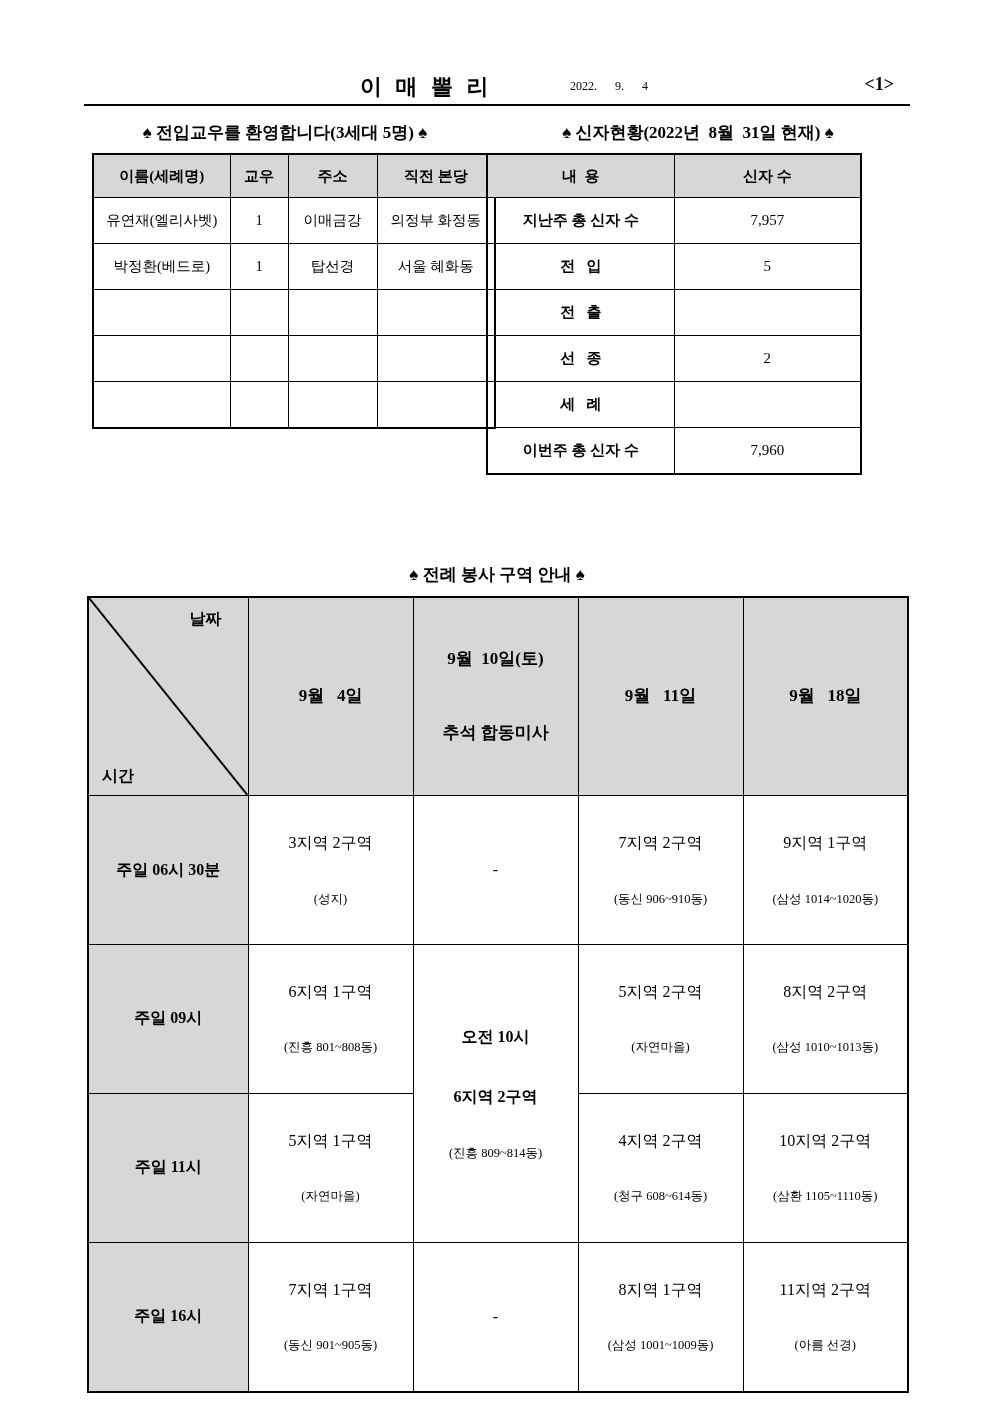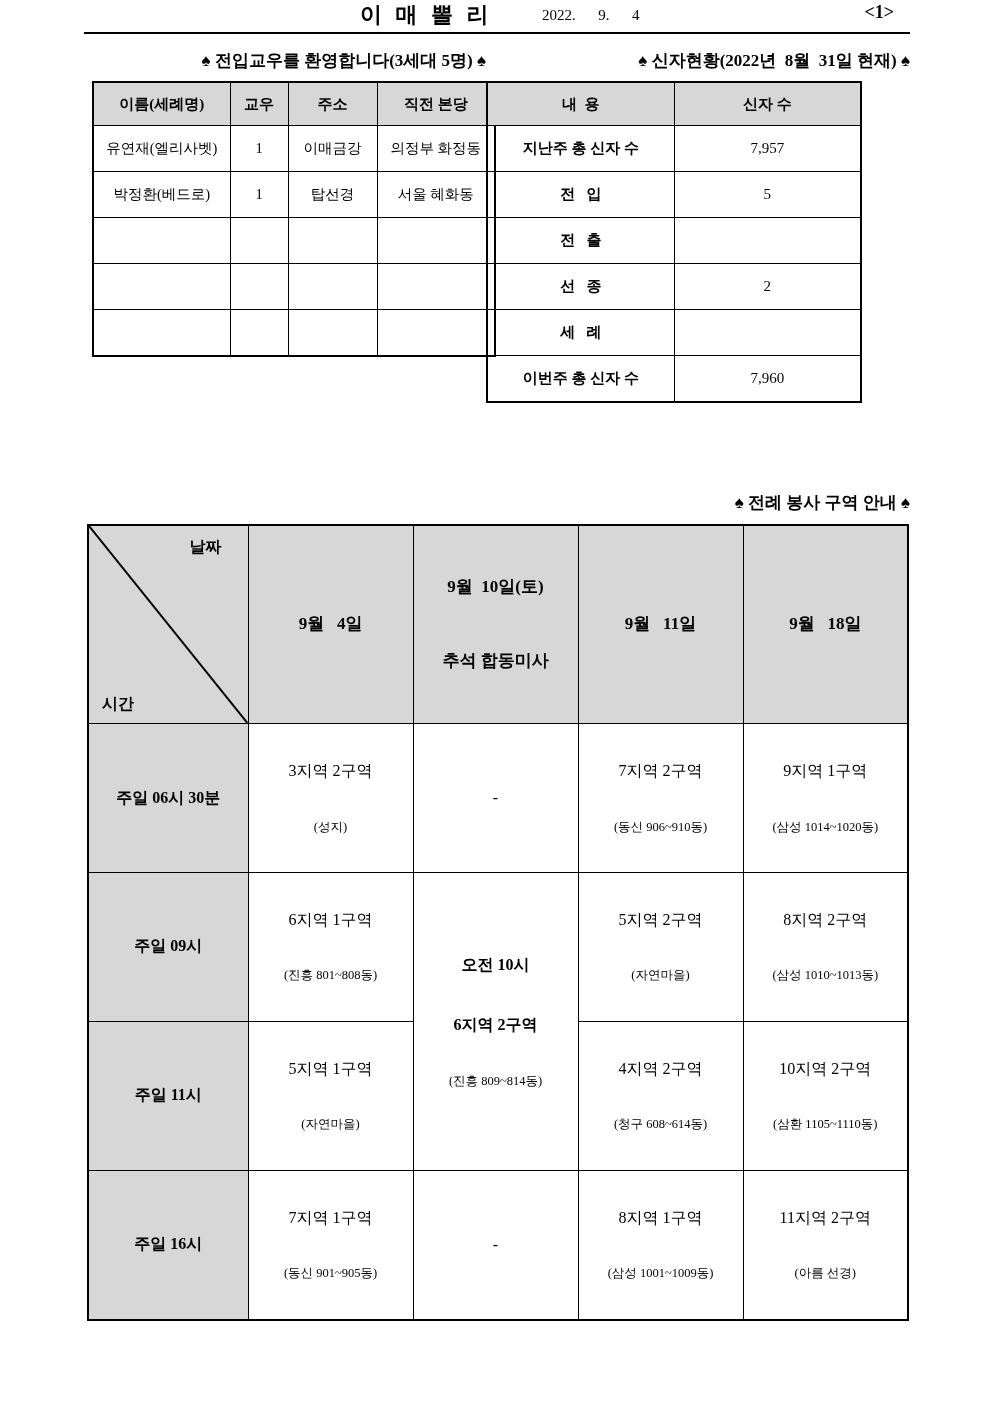--- a/index.html
+++ b/index.html
@@ -1,30 +1,30 @@
 <!DOCTYPE html>
 <html style="--hdr: #d7d7d7;"><head>
 <meta charset="utf-8">
 <style>
   html,body{margin:0;padding:0;}
   body{
     width:992px;height:1403px;background:#ffffff;color:#000;
     font-family:"Liberation Serif","DejaVu Serif",serif;
     position:relative;overflow:hidden;
   }
-  .page{width:826px;margin-left:84px;}
+  .page{width:826px;margin-left:84px;padding-top:72px;}
 
   
   .masthead{position:relative;height:32px;}
   .m-title{position:absolute;left:276px;top:0;font-size:22px;font-weight:bold;letter-spacing:4px;white-space:pre;}
-  .m-date{position:absolute;left:458px;top:7px;font-size:15px;white-space:pre;}
+  .m-date{position:absolute;left:486px;top:7px;font-size:12px;white-space:pre;}
   .m-page{position:absolute;right:16px;top:2px;font-size:18px;font-weight:bold;}
   .rule{height:2px;background:#000;}
 
-  .sec-title{font-size:17px;font-weight:bold;text-align:right;white-space:pre;margin:0;}
+  .sec-title{font-size:17px;font-weight:bold;text-align:center;white-space:pre;margin:0;}
 
   
   .two-col{display:flex;justify-content:space-between;margin-top:15px;}
   .col-left{width:402px;}
   .col-right{width:448px;}
 
   table{border-collapse:collapse;table-layout:fixed;}
   .tbl{border:2px solid #000;}
   .tbl th,.tbl td{border:1px solid #000;text-align:center;vertical-align:middle;white-space:pre;overflow:hidden;padding:0 2px;}
   .tbl th{background:var(--hdr,#d7d7d7);font-weight:bold;}

